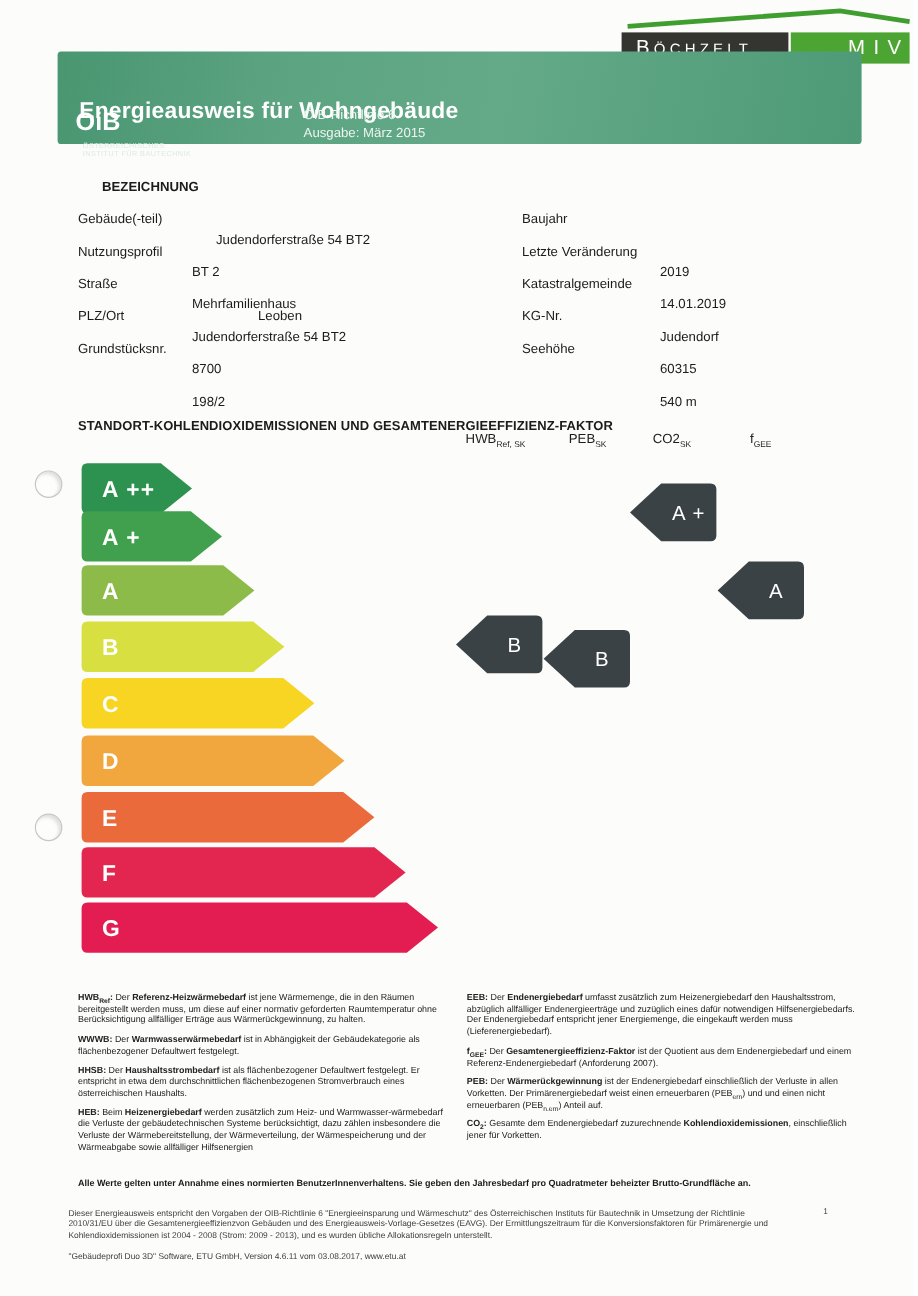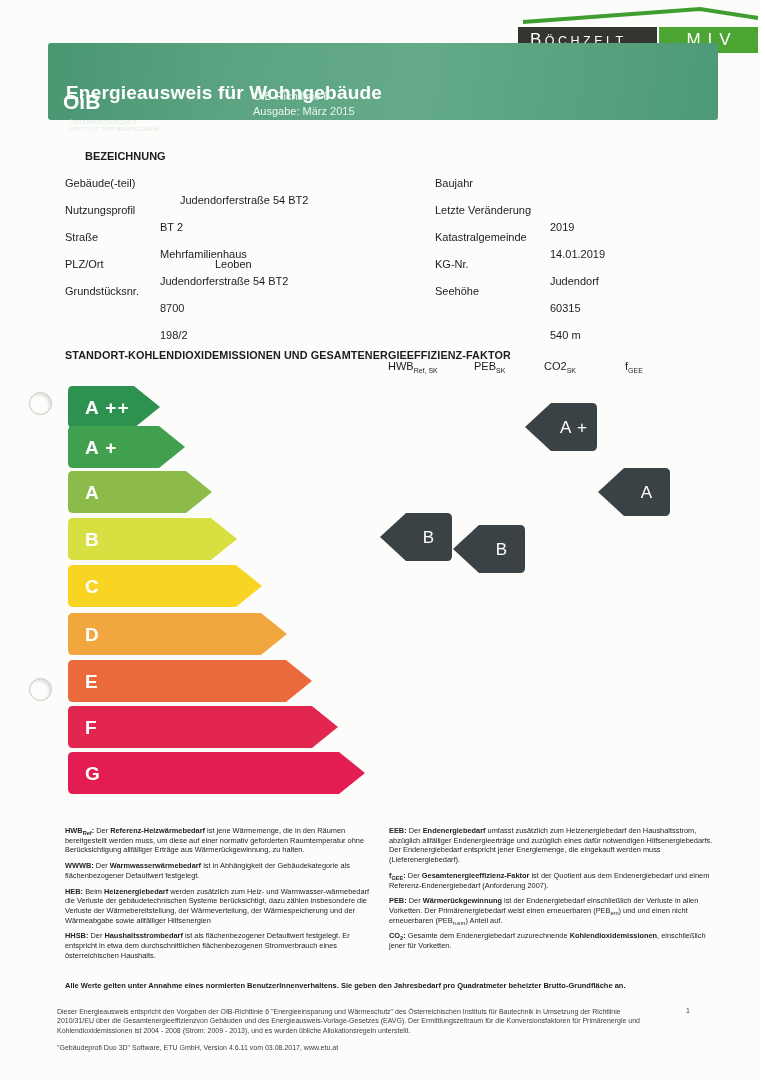--- a/index.html
+++ b/index.html
@@ -13,21 +13,21 @@
   
   .brand-roof{position:absolute; left:515px; top:4px; width:250px; height:24px;}
   .brand-box-dark{
     position:absolute; left:518px; top:27px; width:139px; height:26px;
     background:#343430; color:#fff; line-height:26px; padding-left:12px; box-sizing:border-box;
     font-size:12.5px; letter-spacing:3.5px; text-transform:uppercase;
   }
   .brand-box-dark::first-letter{font-size:17px;}
   .brand-box-green{
     position:absolute; left:659px; top:27px; width:99px; height:26px;
-    background:#4CA532; color:#fff; line-height:26px; text-align:center;
+    background:#4CA532; color:#fff; line-height:26px; text-align:right;
     font-size:17px; letter-spacing:7px; text-indent:7px;
   }
   
   .green-header{
     position:absolute; left:48px; top:43px; width:670px; height:77px;
     background:linear-gradient(100deg,#4a9671 0%,#5da483 30%,#64aa88 55%,#4e9a76 100%);
     border-radius:3px;
   }
   .gh-title{position:absolute; left:18px; top:7px; font-size:19px; font-weight:bold; color:#fff; letter-spacing:0.2px;margin-top:32px;}
   .gh-oib{position:absolute; left:15px; top:48px; display:flex; align-items:flex-start;flex-direction:column;}
@@ -185,22 +185,22 @@
       <path d="M550 109 L576 85 L617 85 Q622 85 622 90 L622 128 Q622 133 617 133 L576 133 Z" fill="#3A4246"></path>
       <text x="599" y="115" fill="#fff" font-size="17" letter-spacing="1" text-anchor="middle">A</text>
     </svg>
 
   <div class="hole" style="left:29px; top:392px;"></div>
   <div class="hole" style="left:29px; top:678px;"></div>
 
   <div class="legend" id="legend-left">
       <p><b>HWB</b><sub class="b">Ref</sub><b>:</b><span> Der </span><b>Referenz-Heizwärmebedarf</b><span> ist jene Wärmemenge, die in den Räumen bereitgestellt werden muss, um diese auf einer normativ geforderten Raumtemperatur ohne Berücksichtigung allfälliger Erträge aus Wärmerückgewinnung, zu halten.</span></p>
       <p><b>WWWB:</b><span> Der </span><b>Warmwasserwärmebedarf</b><span> ist in Abhängigkeit der Gebäudekategorie als flächenbezogener Defaultwert festgelegt.</span></p>
+      <p><b>HHSB:</b><span> Der </span><b>Haushaltsstrombedarf</b><span> ist als flächenbezogener Defaultwert festgelegt. Er entspricht in etwa dem durchschnittlichen flächenbezogenen Stromverbrauch eines österreichischen Haushalts.</span></p>
       <p><b>HEB:</b><span> Beim </span><b>Heizenergiebedarf</b><span> werden zusätzlich zum Heiz- und Warmwasser-wärmebedarf die Verluste der gebäudetechnischen Systeme berücksichtigt, dazu zählen insbesondere die Verluste der Wärmebereitstellung, der Wärmeverteilung, der Wärmespeicherung und der Wärmeabgabe sowie allfälliger Hilfsenergien</span></p>
-      <p><b>HHSB:</b><span> Der </span><b>Haushaltsstrombedarf</b><span> ist als flächenbezogener Defaultwert festgelegt. Er entspricht in etwa dem durchschnittlichen flächenbezogenen Stromverbrauch eines österreichischen Haushalts.</span></p>
     </div>
   <div class="legend" id="legend-right">
       <p><b>EEB:</b><span> Der </span><b>Endenergiebedarf</b><span> umfasst zusätzlich zum Heizenergiebedarf den Haushaltsstrom, abzüglich allfälliger Endenergieerträge und zuzüglich eines dafür notwendigen Hilfsenergiebedarfs. Der Endenergiebedarf entspricht jener Energiemenge, die eingekauft werden muss (Lieferenergiebedarf).</span></p>
       <p><b>f</b><sub class="b">GEE</sub><b>:</b><span> Der </span><b>Gesamtenergieeffizienz-Faktor</b><span> ist der Quotient aus dem Endenergiebedarf und einem Referenz-Endenergiebedarf (Anforderung 2007).</span></p>
       <p><b>PEB:</b><span> Der </span><b>Wärmerückgewinnung</b><span> ist der Endenergiebedarf einschließlich der Verluste in allen Vorketten. Der Primärenergiebedarf weist einen erneuerbaren (PEB</span><sub>ern</sub><span>) und und einen nicht erneuerbaren (PEB</span><sub>n.ern</sub><span>) Anteil auf.</span></p>
       <p><b>CO</b><sub class="b">2</sub><b>:</b><span> Gesamte dem Endenergiebedarf zuzurechnende </span><b>Kohlendioxidemissionen</b><span>, einschließlich jener für Vorketten.</span></p>
     </div>
 
   <div class="note-line">Alle Werte gelten unter Annahme eines normierten BenutzerInnenverhaltens. Sie geben den Jahresbedarf pro Quadratmeter beheizter Brutto-Grundfläche an.</div>
   <div class="footer-par">Dieser Energieausweis entspricht den Vorgaben der OIB-Richtlinie 6 "Energieeinsparung und Wärmeschutz" des Österreichischen Instituts für Bautechnik in Umsetzung der Richtlinie 2010/31/EU über die Gesamtenergieeffizienzvon Gebäuden und des Energieausweis-Vorlage-Gesetzes (EAVG). Der Ermittlungszeitraum für die Konversionsfaktoren für Primärenergie und Kohlendioxidemissionen ist 2004 - 2008 (Strom: 2009 - 2013), und es wurden übliche Allokationsregeln unterstellt.</div>

